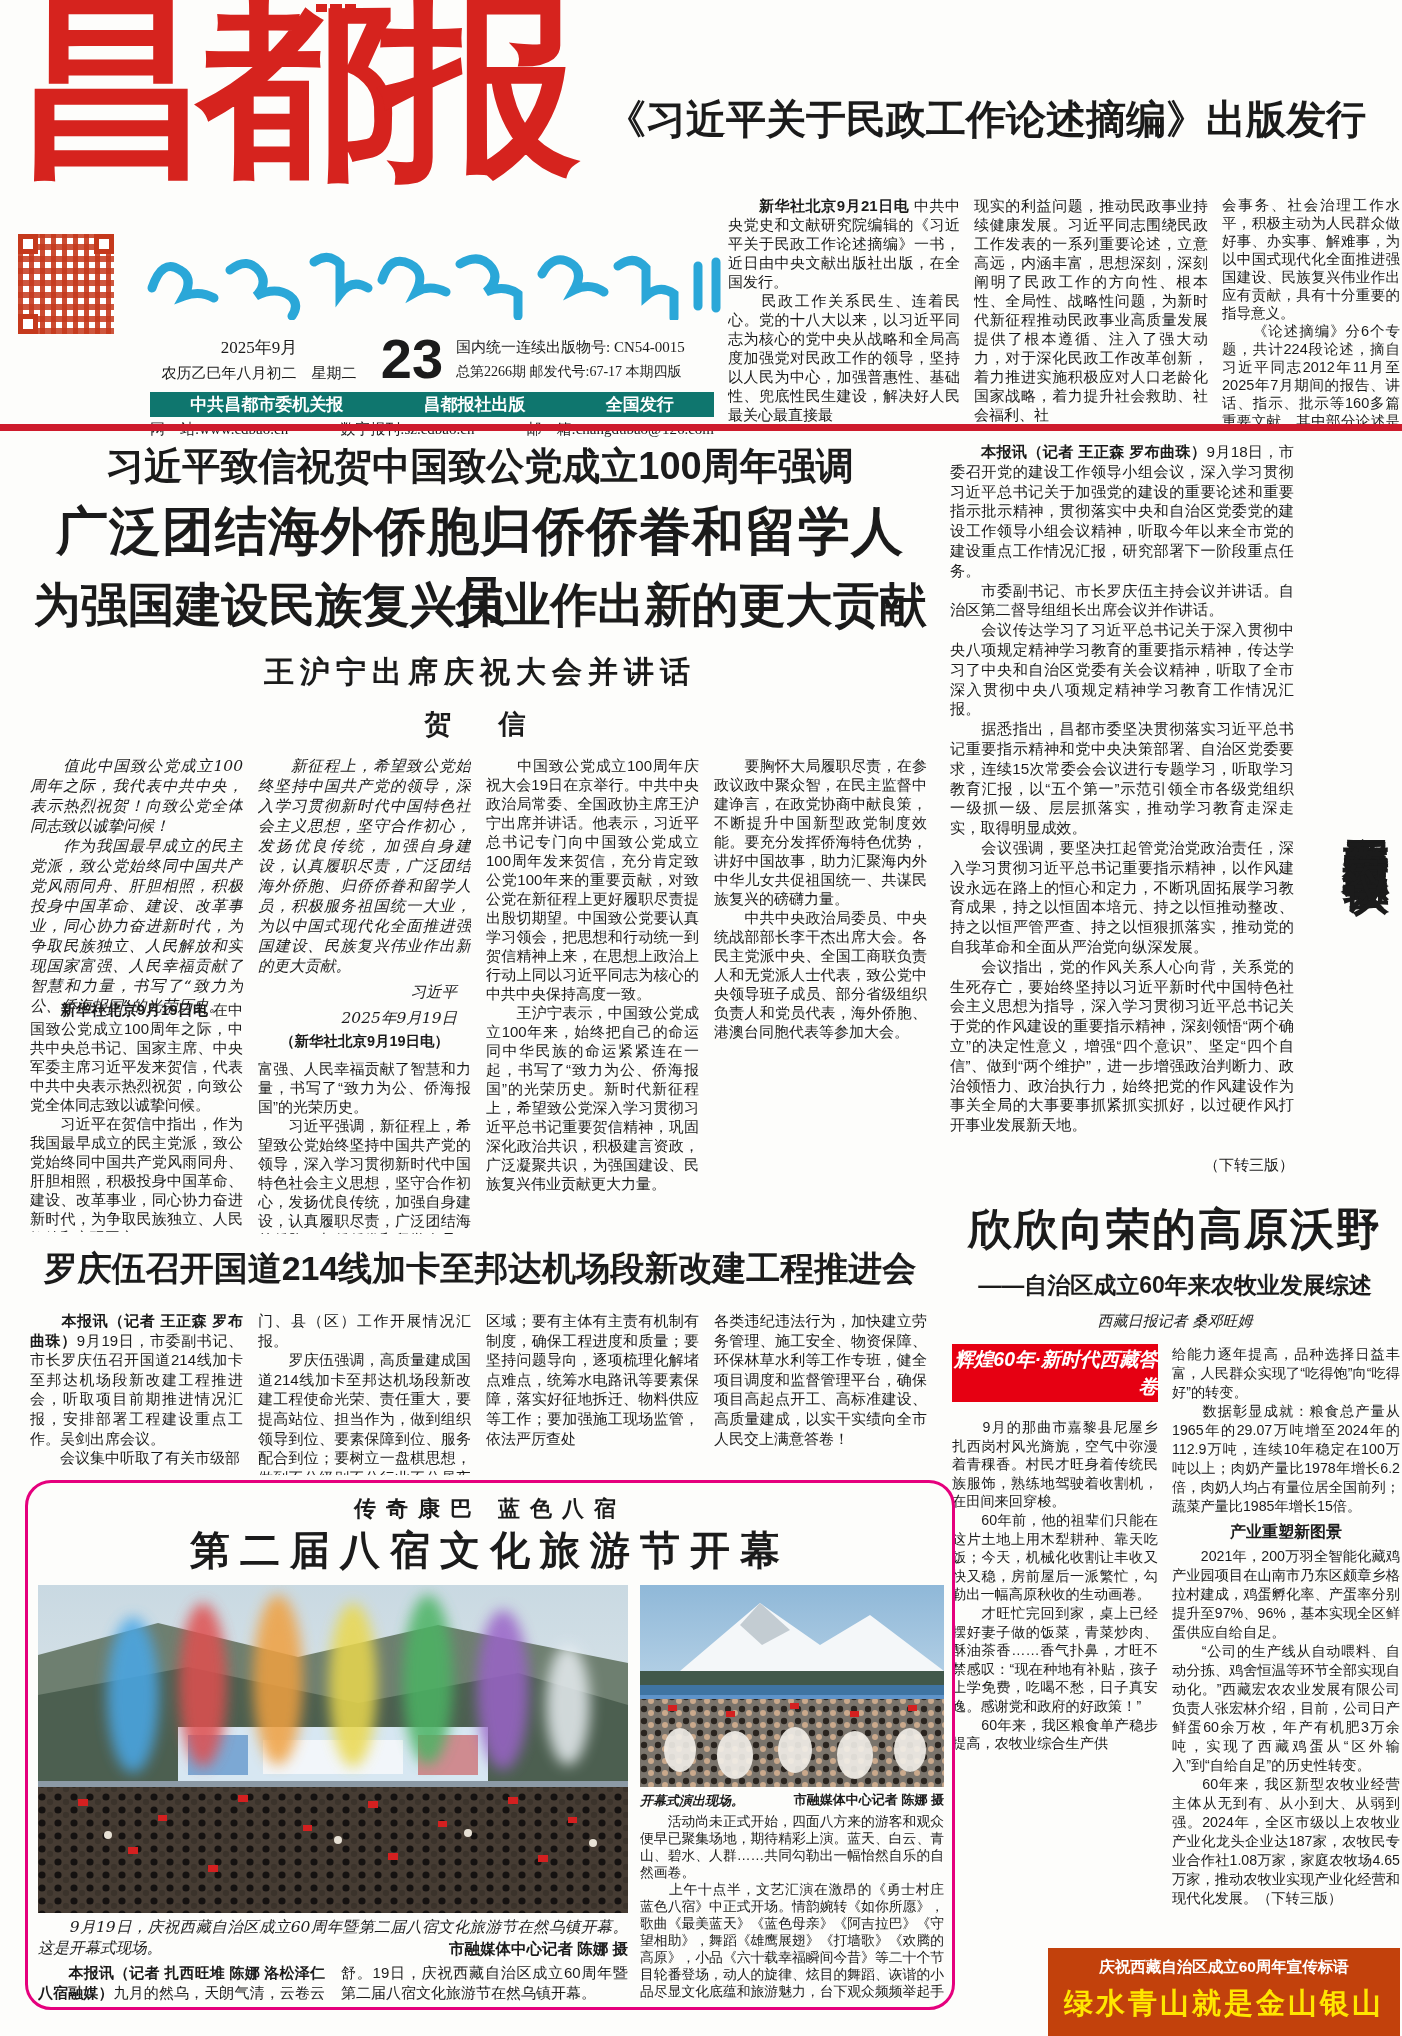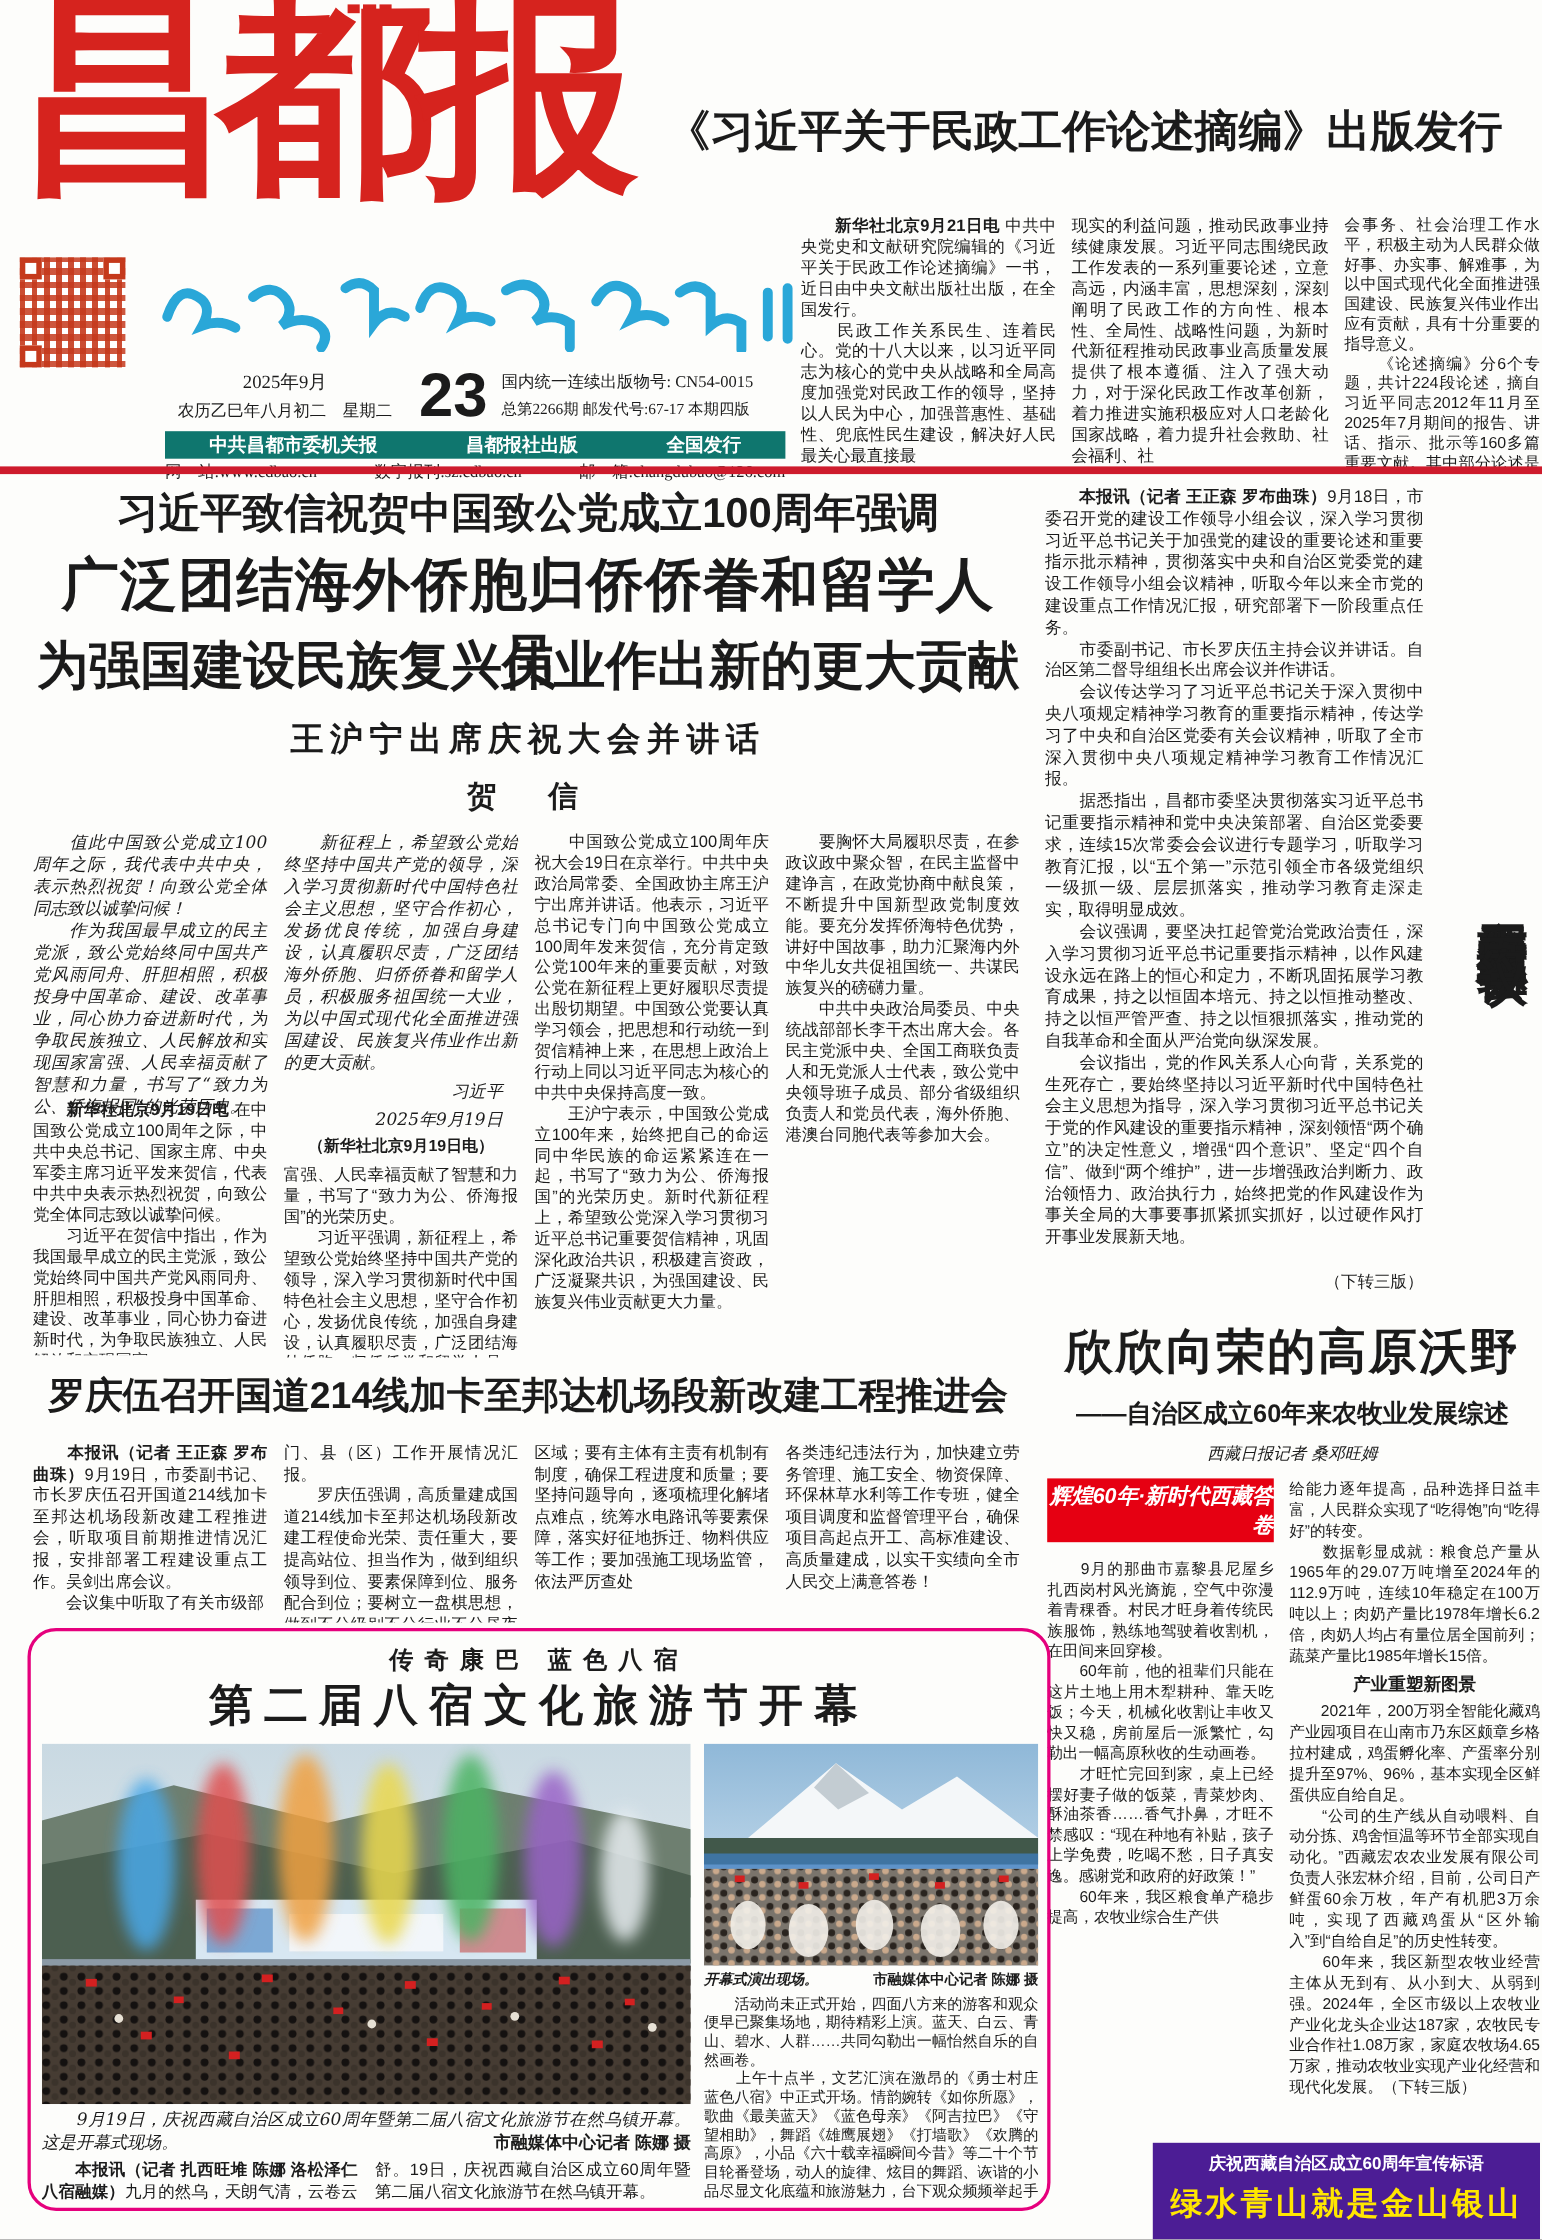--- a/index.html
+++ b/index.html
@@ -71,21 +71,21 @@
     font-family:"DejaVu Serif","Liberation Serif",serif;}
   .ph1{left:10px;top:102px;width:590px;height:328px;overflow:hidden;}
   .ph2{left:612px;top:102px;width:304px;height:202px;overflow:hidden;}
   .cap2{left:612px;top:308px;width:304px;font-size:13px;}
   .cap1{left:10px;top:434px;width:590px;font-size:15.5px;line-height:21px;text-align:justify;}
   .credit{font-weight:bold;font-style:normal;font-family:"Liberation Sans",sans-serif;float:right;}
   .bx-newsL{left:10px;top:480px;width:590px;height:42px;overflow:hidden;column-count:2;column-gap:16px;
     font-size:15px;line-height:20px;text-align:justify;}
   .bx-textR{left:612px;top:330px;width:304px;height:186px;overflow:hidden;font-size:13.8px;line-height:17px;text-align:justify;}
   
-  .banner{left:1048px;top:1948px;width:352px;height:88px;background:#4c1d95;text-align:center;}
+  .banner{left:1048px;top:1948px;width:352px;height:88px;background:#c2410c;text-align:center;}
   .banner .b1{color:#fff;font-size:15.5px;font-weight:bold;padding-top:9px;}
   .banner .b2{color:#ffe600;font-size:29px;font-weight:900;letter-spacing:3px;margin-top:6px;}
 </style>
 </head>
 <body>
 
 <div id="page">
 
   <div class="abs fold-mark">
       <i></i>

